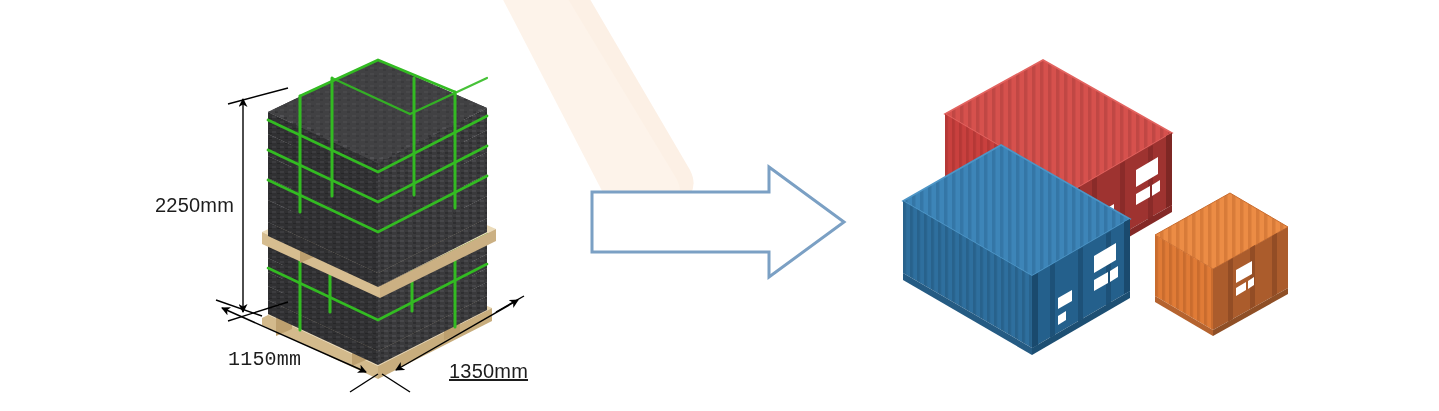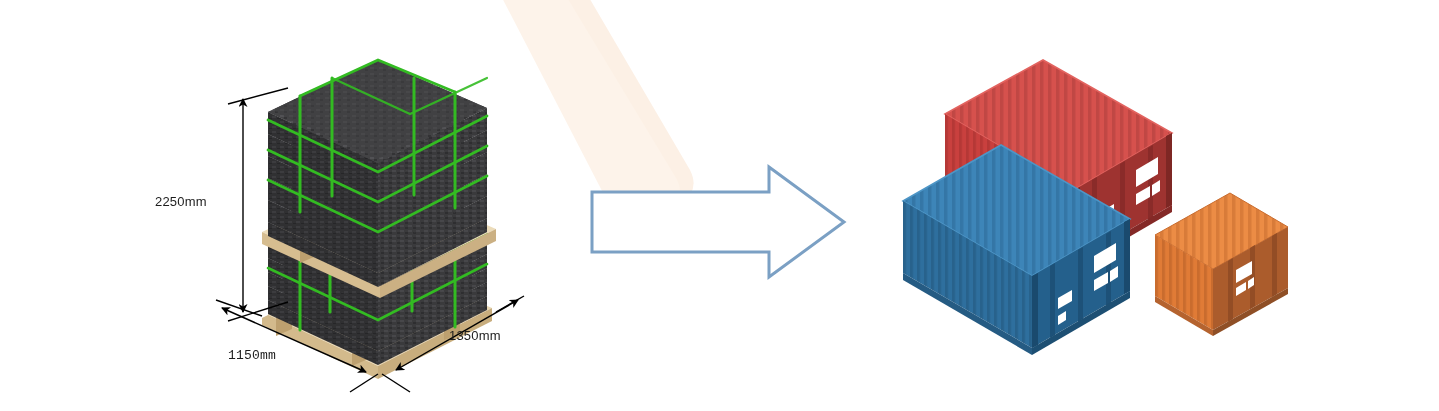--- a/index.html
+++ b/index.html
@@ -4,26 +4,26 @@
 <style>
   html,body{margin:0;padding:0;background:#ffffff;}
   body{
     width:1439px;height:411px;position:relative;overflow:hidden;
     font-family:"Liberation Sans","DejaVu Sans",sans-serif;
     background:#ffffff;
   }
   .stage{position:absolute;inset:0;}
   .layer{position:absolute;top:0;left:0;width:1439px;height:411px;}
   .dim-label{
-    position:absolute;color:#1d1d1d;font-size:13px;
+    position:absolute;color:#1d1d1d;font-size:20px;
     letter-spacing:.2px;white-space:nowrap;
   }
   #lbl-height{left:155px;top:194px;}
   #lbl-width{left:228px;top:348px;font-family:Liberation Mono, monospace;}
-  #lbl-depth{left:449px;top:328px;}
+  #lbl-depth{left:449px;top:360px;text-decoration:underline;}
   svg{display:block;overflow:visible;}
 </style>
 </head>
 <body>
 
 <div class="stage">
 
   <svg class="layer" width="1439" height="411" viewBox="0 0 1439 411">
     <g opacity="1">
       <path d="M505,-30 L560,-52 L690,170 Q700,190 682,202 L646,222 Q628,232 618,212 Z" fill="#fcf0e5"></path>

